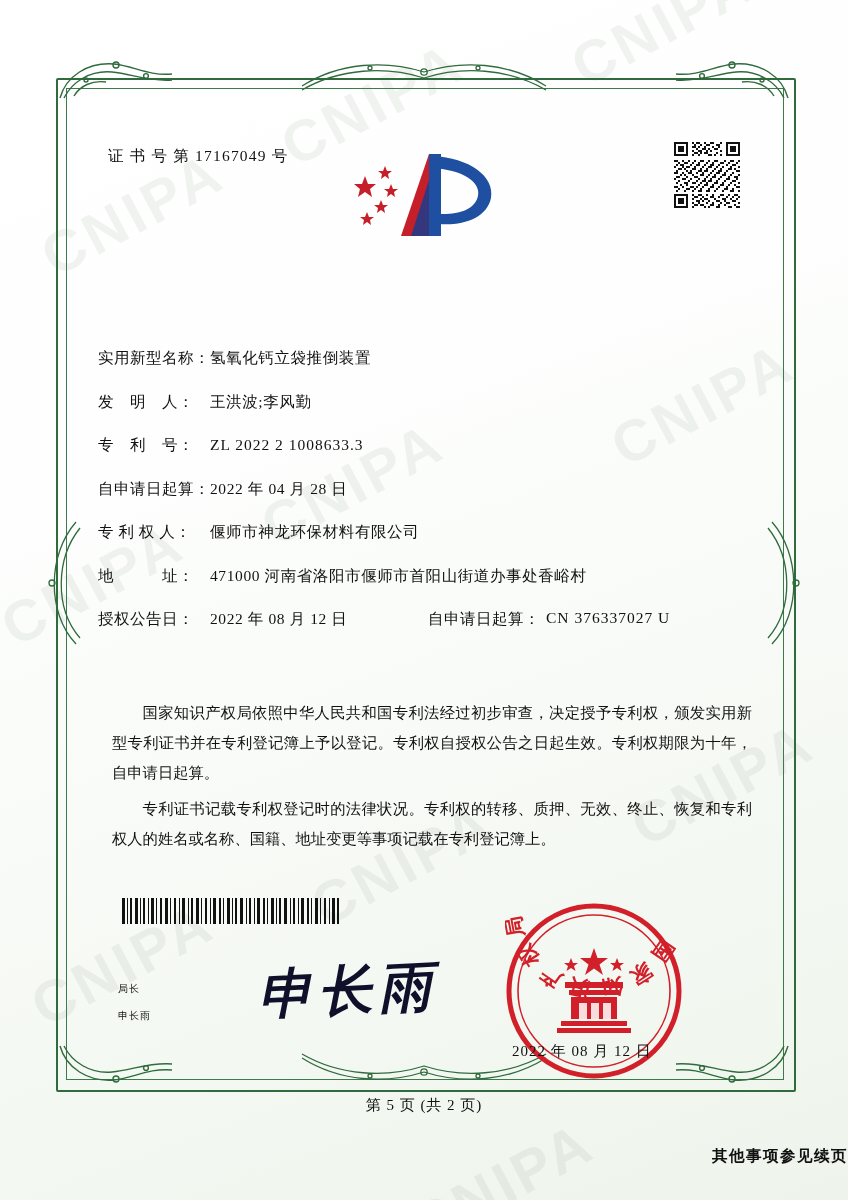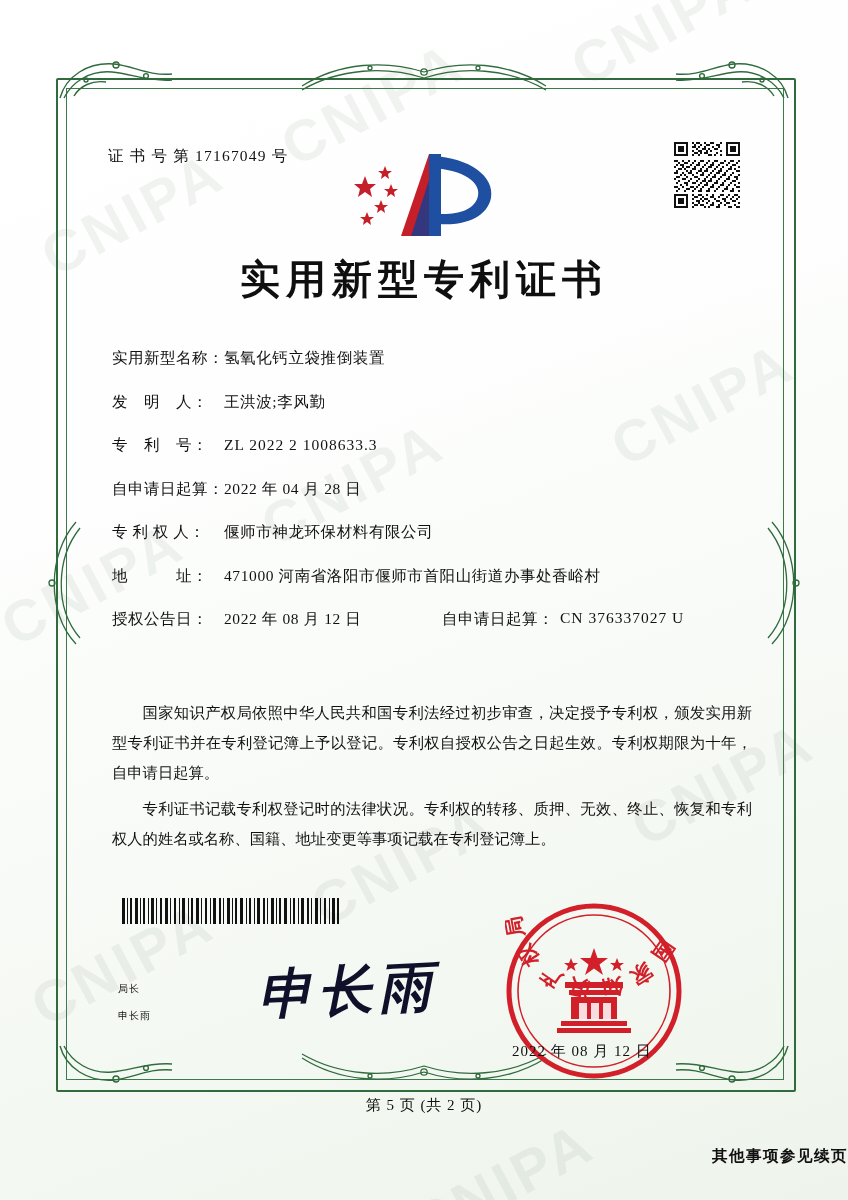--- a/index.html
+++ b/index.html
@@ -101,21 +101,21 @@
     font-size: 40px;
     font-weight: 700;
     letter-spacing: 6px;
     color: #0f0f0f;
     font-family: "Liberation Serif", "DejaVu Serif", serif;
   }
 
   
   .fields {
     position: absolute;
-    left: 112px;
+    left: 98px;
     top: 348px;
     width: 640px;
   }
   .field-row {
     display: flex;
     align-items: baseline;
     margin-bottom: 22.5px;
     font-size: 15.5px;
     color: #111;
   }
@@ -558,21 +558,20 @@
 
     <g fill="#c5202a">
       <polygon points="36,26 39,34 47,34 41,39 43,47 36,42 29,47 31,39 25,34 33,34"></polygon>
       <polygon points="56,16 58,21 63,21 59,24 60,29 56,26 52,29 53,24 49,21 54,21"></polygon>
       <polygon points="62,34 64,39 69,39 65,42 66,47 62,44 58,47 59,42 55,39 60,39"></polygon>
       <polygon points="52,50 54,55 59,55 55,58 56,63 52,60 48,63 49,58 45,55 50,55"></polygon>
       <polygon points="38,62 40,67 45,67 41,70 42,75 38,72 34,75 35,70 31,67 36,67"></polygon>
     </g>
   </svg>
 
-  <div class="main-title">实用新型专利证书</div>
 
   <div class="fields">
     <div class="field-row">
       <span class="field-label lbl-w1">实用新型名称：</span>
       <span class="field-value">氢氧化钙立袋推倒装置</span>
     </div>
     <div class="field-row">
       <span class="field-label lbl-w1">发　明　人：</span>
       <span class="field-value">王洪波;李风勤</span>
     </div>

